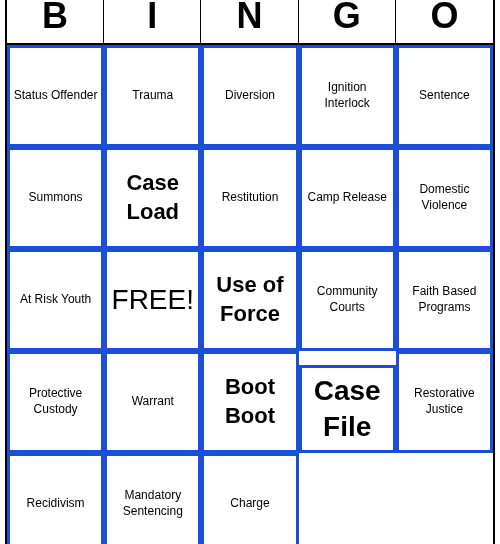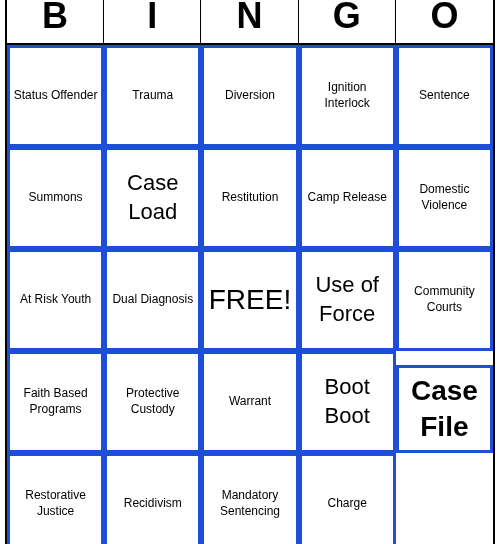--- a/index.html
+++ b/index.html
@@ -44,21 +44,21 @@
       justify-content: center;
       text-align: center;
       padding: 4px 3px;
       min-height: 88px;
       font-size: 12px;
       line-height: 1.3;
       word-break: break-word;
     }
     .bingo-cell.large-text {
       font-size: 22px;
-      font-weight: normal;
+      font-weight: bold;
     }
     .bingo-cell.xlarge-text {
       font-size: 28px;
       font-weight: bold;
       margin-top: 14px;
     }
     .bingo-cell.free {
       font-size: 28px;
       font-weight: normal;
     }
@@ -79,21 +79,20 @@
       <div class="bingo-cell">Trauma</div>
       <div class="bingo-cell">Diversion</div>
       <div class="bingo-cell">Ignition Interlock</div>
       <div class="bingo-cell">Sentence</div>
       <div class="bingo-cell">Summons</div>
       <div class="bingo-cell large-text">Case Load</div>
       <div class="bingo-cell">Restitution</div>
       <div class="bingo-cell">Camp Release</div>
       <div class="bingo-cell">Domestic Violence</div>
       <div class="bingo-cell">At Risk Youth</div>
-      <div class="bingo-cell">Dual Diagnosis</div>
       <div class="bingo-cell free">FREE!</div>
       <div class="bingo-cell large-text">Use of Force</div>
       <div class="bingo-cell">Community Courts</div>
       <div class="bingo-cell">Faith Based Programs</div>
       <div class="bingo-cell">Protective Custody</div>
       <div class="bingo-cell">Warrant</div>
       <div class="bingo-cell large-text">Boot Boot</div>
       <div class="bingo-cell xlarge-text">Case File</div>
       <div class="bingo-cell">Restorative Justice</div>
       <div class="bingo-cell">Recidivism</div>

